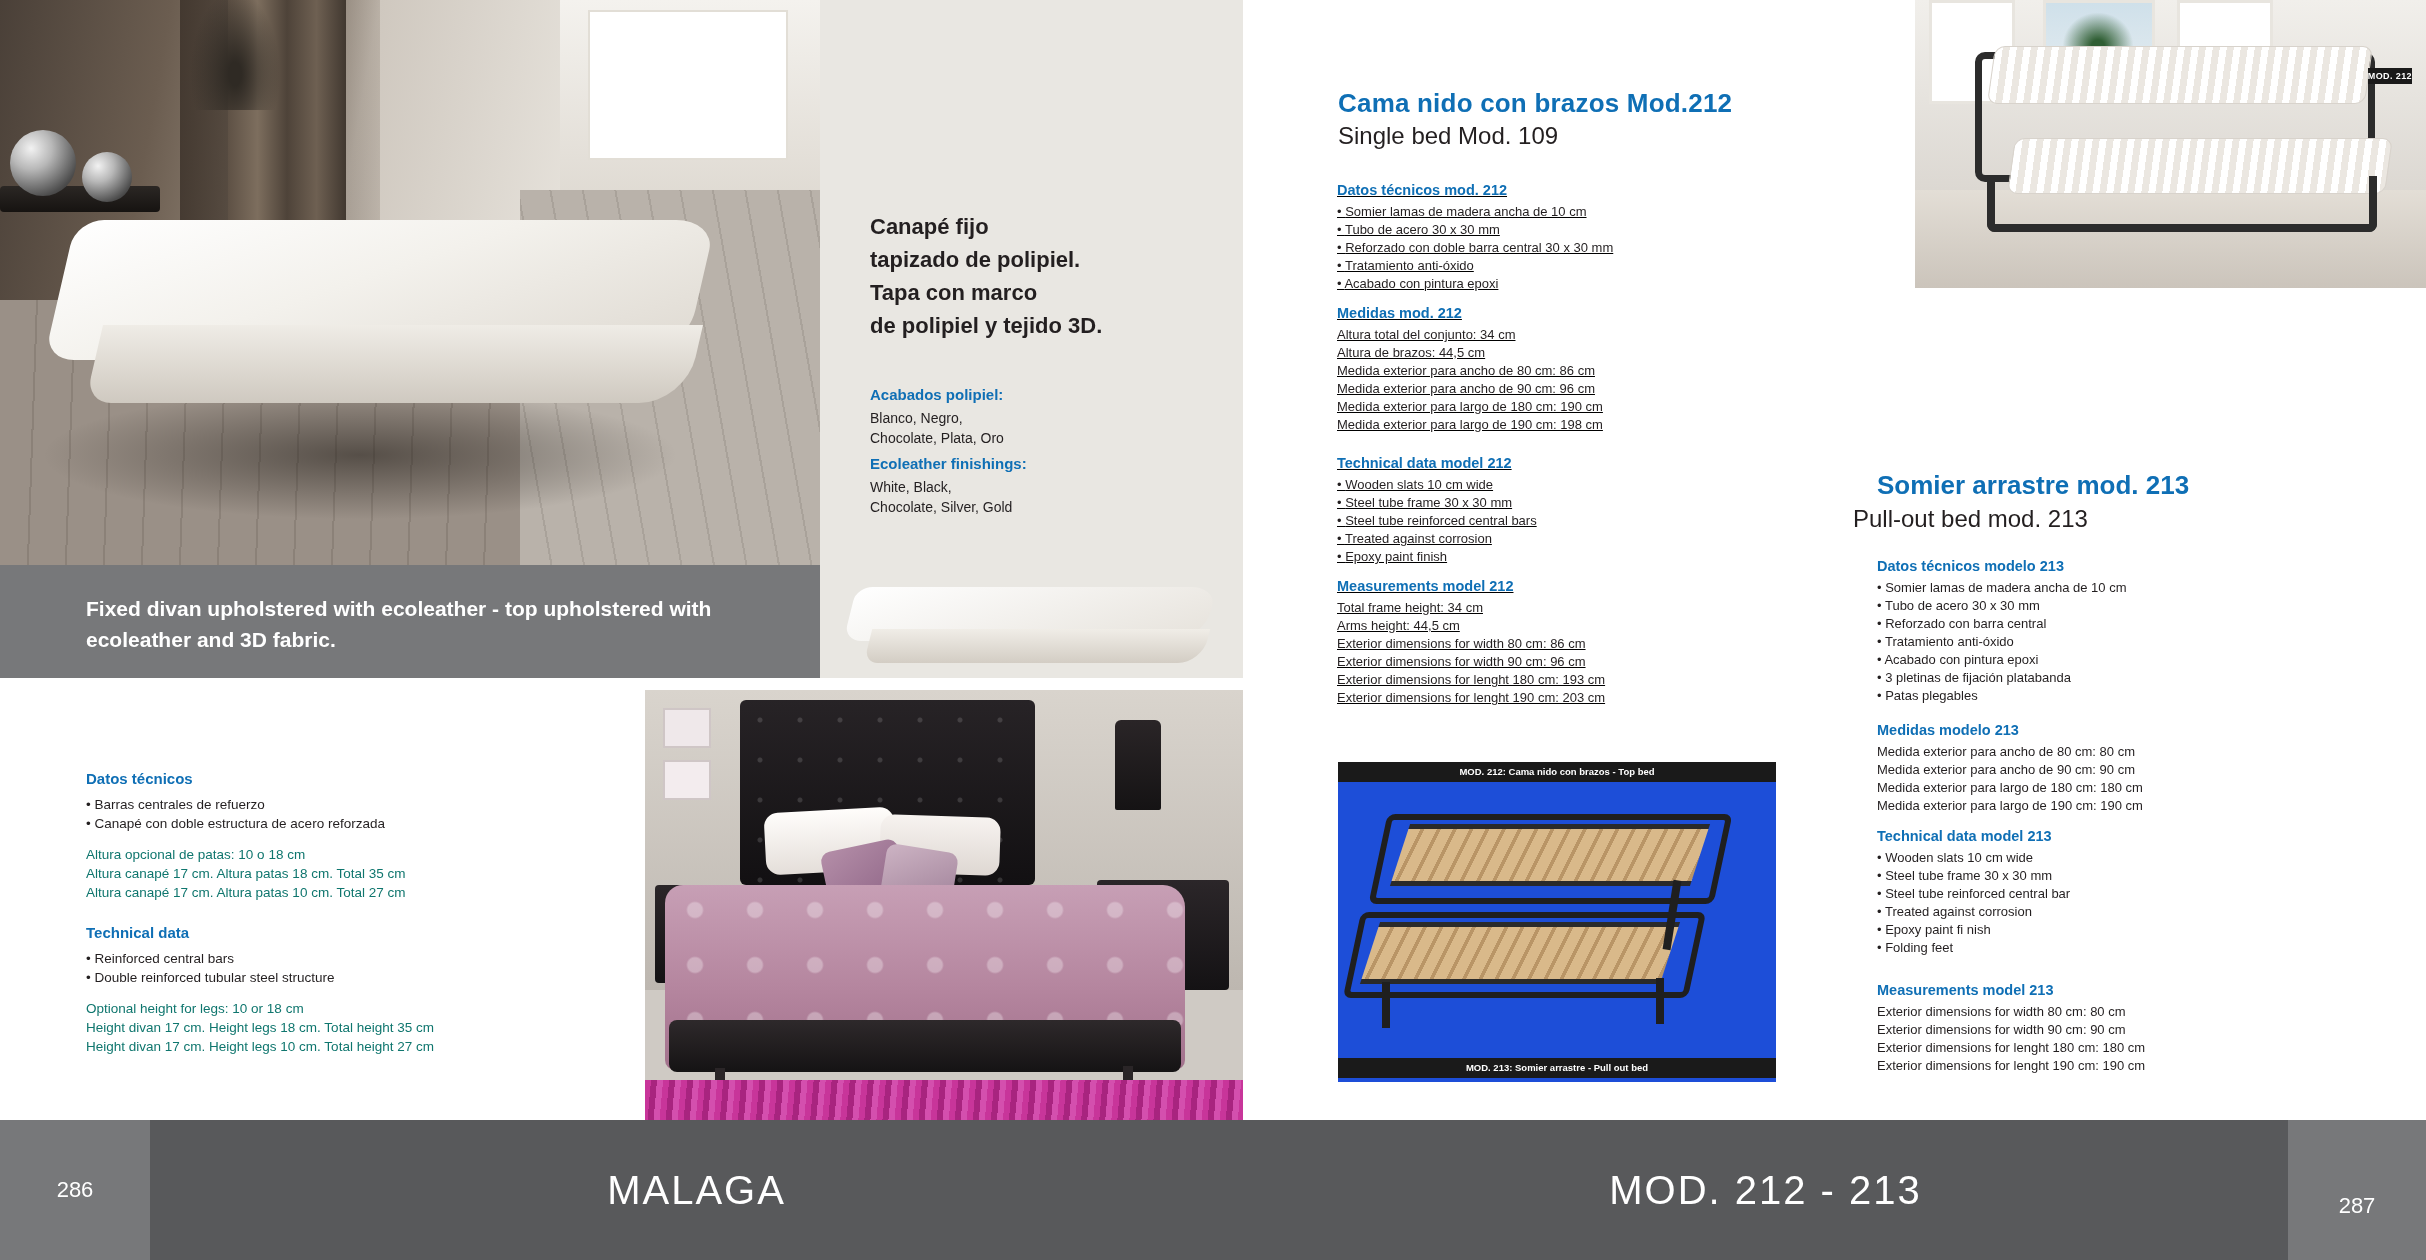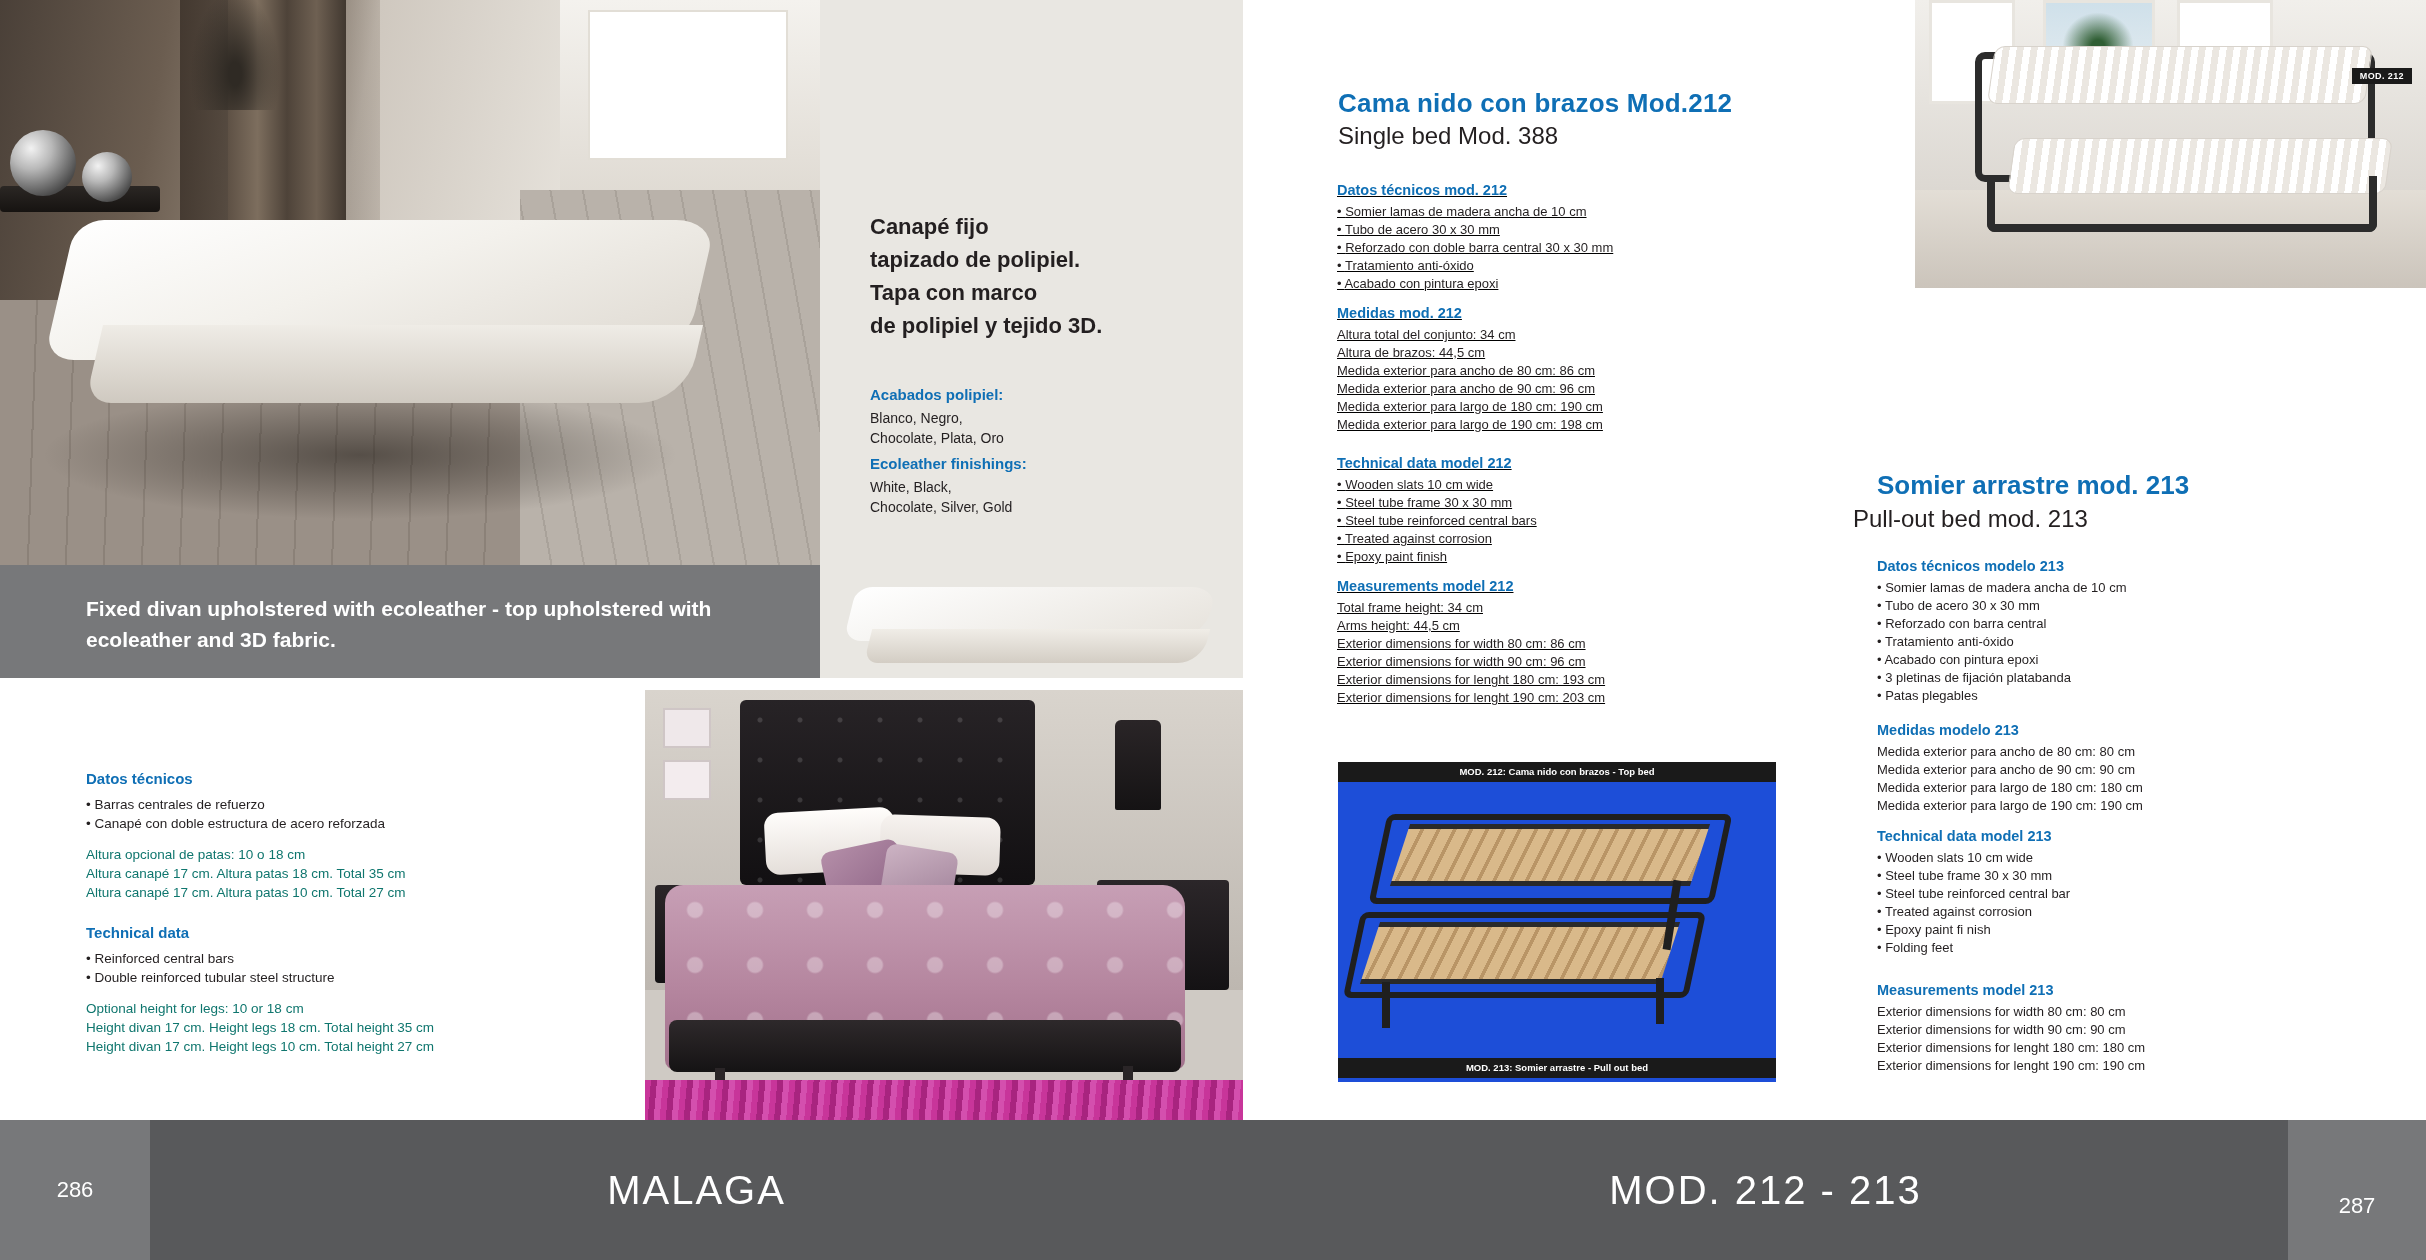--- a/index.html
+++ b/index.html
@@ -238,21 +238,21 @@
     border-radius:10px; border:1px solid #d8d3cc;
     transform: skewX(-8deg);
   }
   .m212-mat-bot {
     position:absolute; left:96px; top:138px; width:378px; height:56px;
     background: repeating-linear-gradient(90deg,#ffffff 0 7px,#ebe7e1 7px 14px);
     border-radius:10px; border:1px solid #d8d3cc;
     transform: skewX(-8deg);
   }
   .m212-legs { position:absolute; left:72px; top:176px; width:390px; height:56px; border-left:8px solid #2c2c2c; border-right:8px solid #2c2c2c; border-bottom:8px solid #2c2c2c; border-radius:0 0 8px 8px;}
-  .tag { position:absolute; background:#1a1a1a; color:#ffffff; font-size:9px; font-weight:bold; padding:3px 8px; letter-spacing:.4px; }
+  .tag { position:absolute; background:#1a1a1a; color:#ffffff; font-size:9px; font-weight:bold; padding:3px 0; letter-spacing:.4px; }
   .tag-212 { right:14px; top:68px; }
 
   .rp2-title-es { position:absolute; left:634px; top:470px; font-size:26px; font-weight:bold; color:#0f6fb5; }
   .rp2-title-en { position:absolute; left:610px; top:505px; font-size:24px; color:#231f20; }
   .blkR { position:absolute; left:634px; width:430px; }
   .blkR h4 { font-size:14.5px; font-weight:bold; color:#0f6fb5; margin-bottom:5px; }
   .blkR ul { list-style:none; }
   .blkR li { font-size:13px; color:#231f20; line-height:18px; }
   .blkR li:before { content:"• "; }
   .blkR p { font-size:13px; color:#231f20; line-height:18px; }
@@ -395,21 +395,21 @@
       </div>
       <div class="tech-p" style="white-space:pre-line">Optional height for legs: 10 or 18 cm
 Height divan 17 cm. Height legs 18 cm. Total height 35 cm
 Height divan 17 cm. Height legs 10 cm. Total height 27 cm</div>
     </div>
   </div>
 
   <div class="right-page">
 
     <div class="rp-title-es">Cama nido con brazos Mod.212</div>
-    <div class="rp-title-en">Single bed Mod. 388</div>
+    <div class="rp-title-en">Single bed Mod. 109</div>
 
     <div class="blk" style="top:182px">
       <h4>Datos técnicos mod. 212</h4>
       <ul>
         <li>Somier lamas de madera ancha de 10 cm</li>
         <li>Tubo de acero 30 x 30 mm</li>
         <li>Reforzado con doble barra central 30 x 30 mm</li>
         <li>Tratamiento anti-óxido</li>
         <li>Acabado con pintura epoxi</li>
       </ul>

